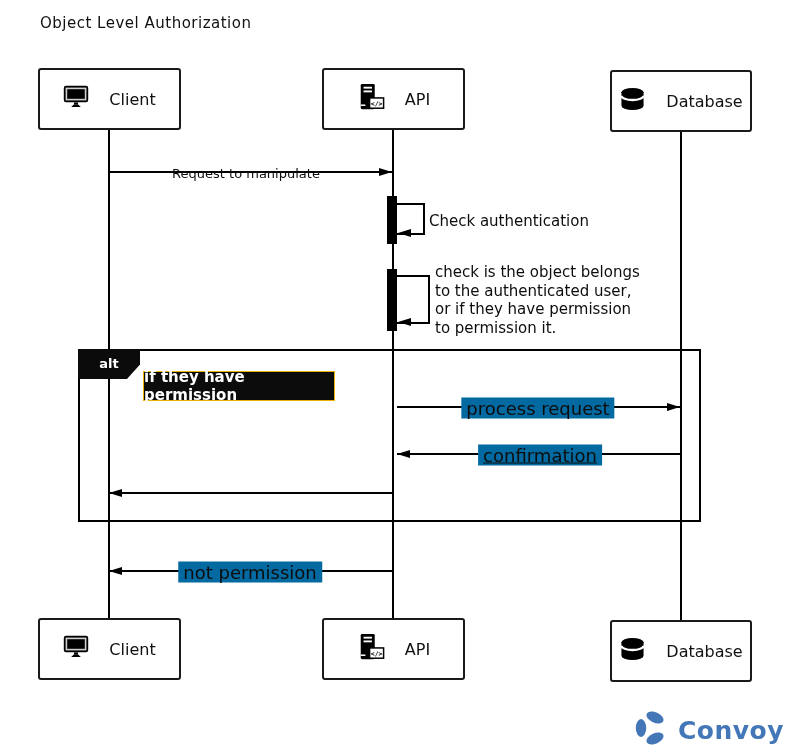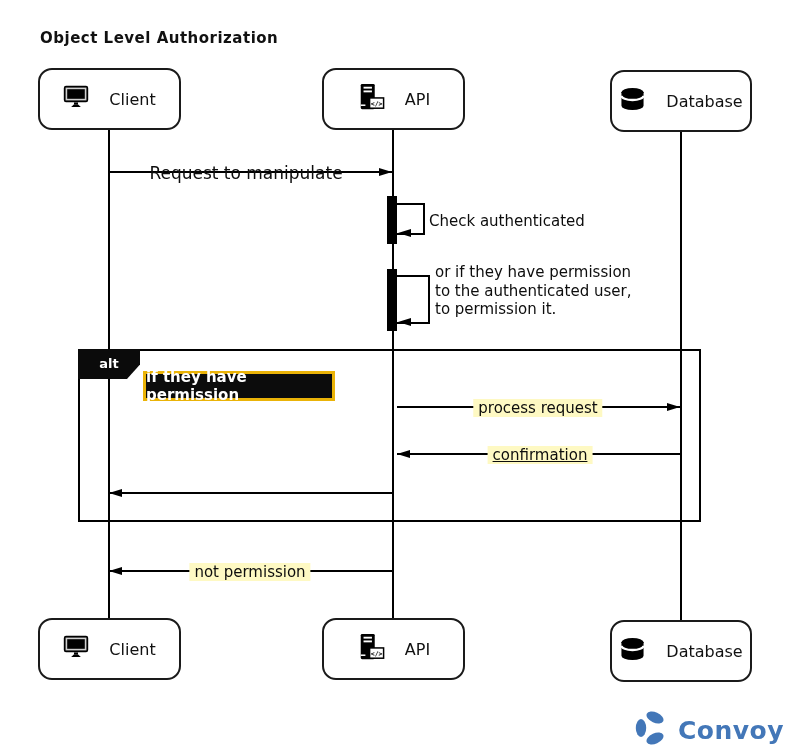--- a/index.html
+++ b/index.html
@@ -1,58 +1,58 @@
 <!DOCTYPE html>
 <html><head>
 <meta charset="utf-8">
 <style>
   html,body{margin:0;padding:0;background:#ffffff;}
   .canvas{
     position:relative;width:810px;height:753px;background:#ffffff;
     font-family:"DejaVu Sans",sans-serif;color:#0d0d0d;overflow:hidden;
   }
   .title{
-    position:absolute;left:40px;top:29px;font-size:15px;font-weight:bold;
+    position:absolute;left:40px;top:14px;font-size:15px;font-weight:normal;
     letter-spacing:0.5px;color:#111;
   }
   .lifeline{position:absolute;width:2px;background:#000;top:130px;height:488px;}
   .actor{
     position:absolute;width:143px;height:62px;background:#fff;border:2px solid #1a1a1a;
-    border-radius:14px;display:flex;align-items:center;justify-content:center;gap:20px;
+    border-radius:3px;display:flex;align-items:center;justify-content:center;gap:20px;
     box-sizing:border-box;
   }
   .actor-label{font-size:16px;color:#111;}
   .msg-line{position:absolute;height:2px;background:#000;}
   .ah-r{position:absolute;width:0;height:0;border-left:13px solid #000;
         border-top:4px solid transparent;border-bottom:4px solid transparent;}
   .ah-l{position:absolute;width:0;height:0;border-right:13px solid #000;
         border-top:4px solid transparent;border-bottom:4px solid transparent;}
   .msg-label{
-    position:absolute;transform:translate(-50%,-50%);background:#fef9c3;padding:0 5px;
-    font-size:15px;white-space:nowrap;color:#0d0d0d;
+    position:absolute;transform:translate(-50%,-50%);background:#0369a1;padding:0 5px;
+    font-size:18px;white-space:nowrap;color:#0d0d0d;
   }
   .msg-label-2line{
     position:absolute;transform:translate(-50%,-50%);text-align:left;
-    font-size:17px;line-height:17px;white-space:nowrap;color:#0d0d0d;
+    font-size:13px;line-height:17px;white-space:nowrap;color:#0d0d0d;
   }
   .activation{position:absolute;width:10px;background:#000;left:387px;}
   .self-loop{position:absolute;border:2px solid #000;border-left:none;box-sizing:border-box;}
   .loop-label{position:absolute;font-size:15px;white-space:nowrap;color:#0d0d0d;line-height:18.5px;}
   .alt-frame{position:absolute;left:78px;top:349px;width:623px;height:173px;
     border:2px solid #000;box-sizing:border-box;}
   .alt-tab{
     position:absolute;left:-2px;top:-2px;width:62px;height:30px;background:#0b0b0b;
     clip-path:polygon(0 0,100% 0,100% 52%,79% 100%,0 100%);
     color:#fff;font-size:13px;font-weight:bold;display:flex;align-items:center;justify-content:center;
     padding-bottom:2px;box-sizing:border-box;
   }
   .alt-condition{
     position:absolute;left:143px;top:371px;width:192px;height:30px;background:#0c0c0c;
     color:#fff;font-size:15px;font-weight:bold;display:flex;align-items:center;justify-content:center;
-    box-sizing:border-box;border:3px solid #eab308;
+    box-sizing:border-box;border:1px solid #eab308;
   }
   .brand{position:absolute;left:634px;top:710px;display:flex;align-items:center;gap:6px;justify-content:flex-end;}
   .brand-text{font-size:25px;font-weight:bold;color:#4377b8;letter-spacing:0.5px;}
 </style>
 </head>
 <body>
 
 <div class="canvas">
 
   <div class="title">Object Level Authorization</div>
@@ -100,28 +100,29 @@
 
   <div class="msg-line" style="left:109px;top:171px;width:283px;"></div>
   <div class="ah-r" style="left:379px;top:168px;"></div>
   <div class="msg-label-2line" style="left:246px;top:173px;">
     <div>Request to manipulate</div>
   </div>
 
   <div class="activation" style="top:196px;height:48px;"></div>
   <div class="self-loop" style="left:397px;top:203px;width:28px;height:32px;"></div>
   <div class="ah-l" style="left:398px;top:229px;"></div>
-  <div class="loop-label" style="left:429px;top:212px;">Check authenticated</div>
+  <div class="loop-label" style="left:429px;top:212px;">Check authentication</div>
 
   <div class="activation" style="top:269px;height:62px;"></div>
   <div class="self-loop" style="left:397px;top:275px;width:33px;height:49px;"></div>
   <div class="ah-l" style="left:398px;top:318px;"></div>
   <div class="loop-label" style="left:435px;top:263px;">
+    <div>check is the object belongs</div>
+    <div>to the authenticated user,</div>
     <div>or if they have permission</div>
-    <div>to the authenticated user,</div>
     <div>to permission it.</div>
   </div>
 
   <div class="alt-frame">
     <div class="alt-tab">alt</div>
   </div>
   <div class="alt-condition">if they have permission</div>
 
   <div class="msg-line" style="left:397px;top:406px;width:283px;"></div>
   <div class="ah-r" style="left:667px;top:403px;"></div>

